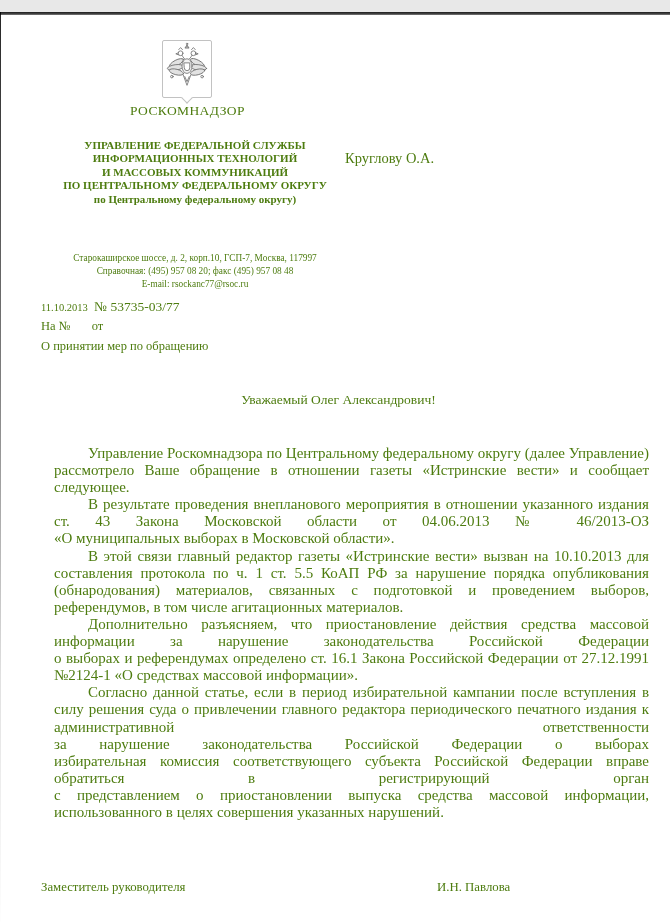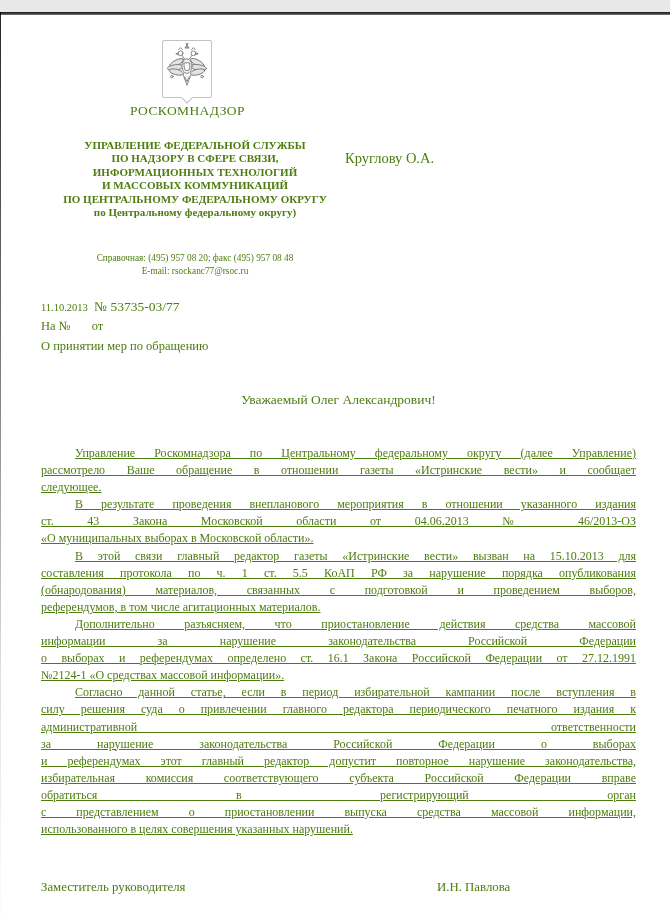--- a/index.html
+++ b/index.html
@@ -64,22 +64,22 @@
   .ref-number { font-size: 13.5px; margin-left: 3px; }
   .ref-reply { position: absolute; left: 41px; top: 307px; font-size: 12.5px; }
   .ref-reply .from { margin-left: 18px; }
   .ref-subject { position: absolute; left: 41px; top: 327px; font-size: 12.5px; }
   .salutation {
     position: absolute; left: 41px; top: 380px; width: 595px;
     text-align: center;
     font-size: 13.5px;
   }
   .body-text {
-    position: absolute; left: 41px; top: 433px; width: 595px;
-    font-size: 12px; line-height: 17.1px; text-decoration: underline;
+    position: absolute; left: 54px; top: 433px; width: 595px;
+    font-size: 15px; line-height: 17.1px;
   }
   .line { text-align: justify; text-align-last: justify; }
   .line.first { text-indent: 34px; }
   .line.last { text-align-last: left; }
   .signature-position { position: absolute; left: 41px; top: 868px; font-size: 12.8px; text-align: right; }
   .signature-name { position: absolute; left: 437px; top: 868px; font-size: 12.8px; }
 </style>
 </head>
 <body>
 
@@ -117,28 +117,28 @@
           <circle cx="40.5" cy="38.5" r="1.4"></circle>
         </g>
       </svg>
     </span>
   </div>
 
   <div class="agency-name">РОСКОМНАДЗОР</div>
 
   <div class="letterhead">
     <div>УПРАВЛЕНИЕ ФЕДЕРАЛЬНОЙ СЛУЖБЫ</div>
-    <div>ПО НАДЗОРУ В СФЕРЕ СВЯЗИ,</div>
     <div>ИНФОРМАЦИОННЫХ ТЕХНОЛОГИЙ</div>
     <div>И МАССОВЫХ КОММУНИКАЦИЙ</div>
     <div>ПО ЦЕНТРАЛЬНОМУ ФЕДЕРАЛЬНОМУ ОКРУГУ</div>
     <div>по Центральному федеральному округу)</div>
   </div>
 
   <div class="address">
+    <div>Старокаширское шоссе, д. 2, корп.10, ГСП-7, Москва, 117997</div>
     <div>Справочная: (495) 957 08 20; факс  (495) 957 08 48</div>
     <div>E-mail: rsockanc77@rsoc.ru</div>
   </div>
 
   <div class="addressee">Круглову О.А.</div>
 
   <div class="ref-date-line">
     <span class="ref-date">11.10.2013</span>
     <span class="ref-number">№ 53735-03/77</span>
   </div>
@@ -155,37 +155,36 @@
         <div class="line first">Управление Роскомнадзора по Центральному федеральному округу (далее Управление)</div>
         <div class="line">рассмотрело Ваше обращение в отношении газеты «Истринские вести» и сообщает</div>
         <div class="line last">следующее.</div>
       </div>
       <div>
         <div class="line first">В результате проведения внепланового мероприятия в отношении указанного издания</div>
         <div class="line">ст. 43 Закона Московской области от 04.06.2013 № 46/2013-ОЗ</div>
         <div class="line last">«О муниципальных выборах в Московской области».</div>
       </div>
       <div>
-        <div class="line first">В этой связи главный редактор газеты «Истринские вести» вызван на 15.10.2013 для</div>
+        <div class="line first">В этой связи главный редактор газеты «Истринские вести» вызван на 10.10.2013 для</div>
         <div class="line">составления протокола по ч. 1 ст. 5.5 КоАП РФ за нарушение порядка опубликования</div>
         <div class="line">(обнародования) материалов, связанных с подготовкой и проведением выборов,</div>
         <div class="line last">референдумов, в том числе агитационных материалов.</div>
       </div>
       <div>
         <div class="line first">Дополнительно разъясняем, что приостановление действия средства массовой</div>
         <div class="line">информации за нарушение законодательства Российской Федерации</div>
         <div class="line">о выборах и референдумах определено ст. 16.1 Закона Российской Федерации от 27.12.1991</div>
         <div class="line last">№2124-1 «О средствах массовой информации».</div>
       </div>
       <div>
         <div class="line first">Согласно данной статье, если в период избирательной кампании после вступления в</div>
         <div class="line">силу решения суда о привлечении главного редактора периодического печатного издания к</div>
         <div class="line">административной ответственности</div>
         <div class="line">за нарушение законодательства Российской Федерации о выборах</div>
-        <div class="line">и референдумах этот главный редактор допустит повторное нарушение законодательства,</div>
         <div class="line">избирательная комиссия соответствующего субъекта Российской Федерации вправе</div>
         <div class="line">обратиться в регистрирующий орган</div>
         <div class="line">с представлением о приостановлении выпуска средства массовой информации,</div>
         <div class="line last">использованного в целях совершения указанных нарушений.</div>
       </div>
     </div>
 
   <div class="signature-position">Заместитель руководителя</div>
   <div class="signature-name">И.Н. Павлова</div>
 </div>

